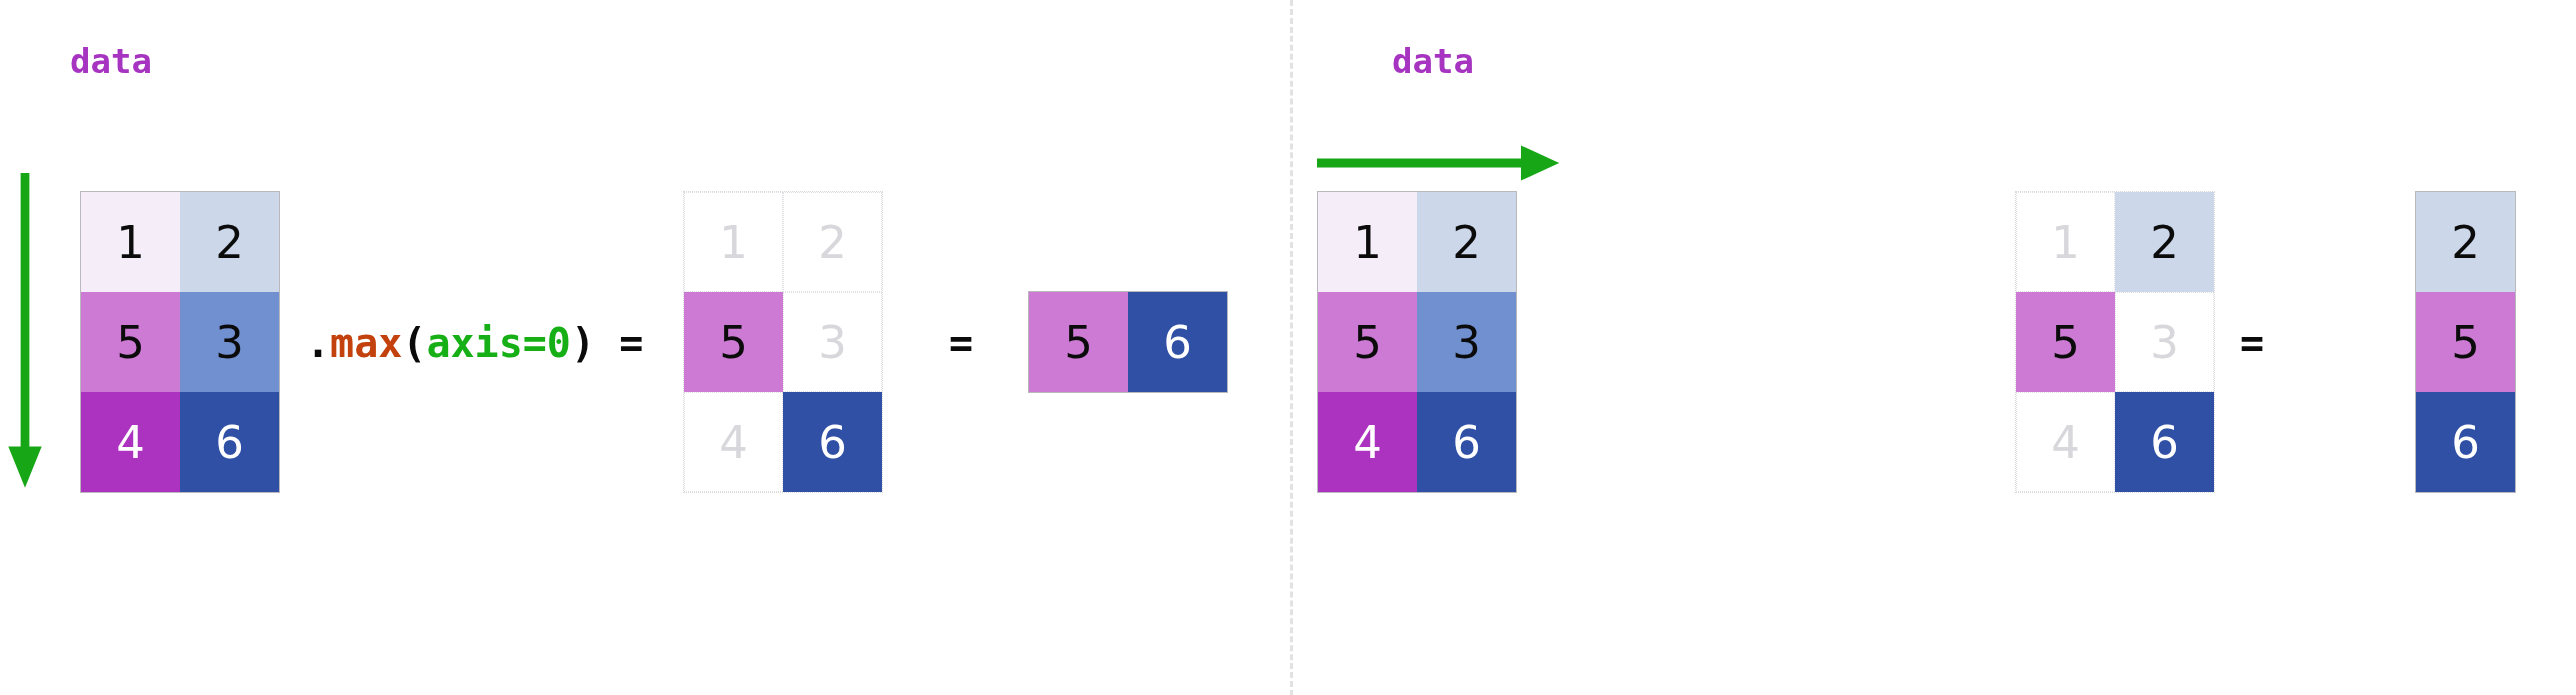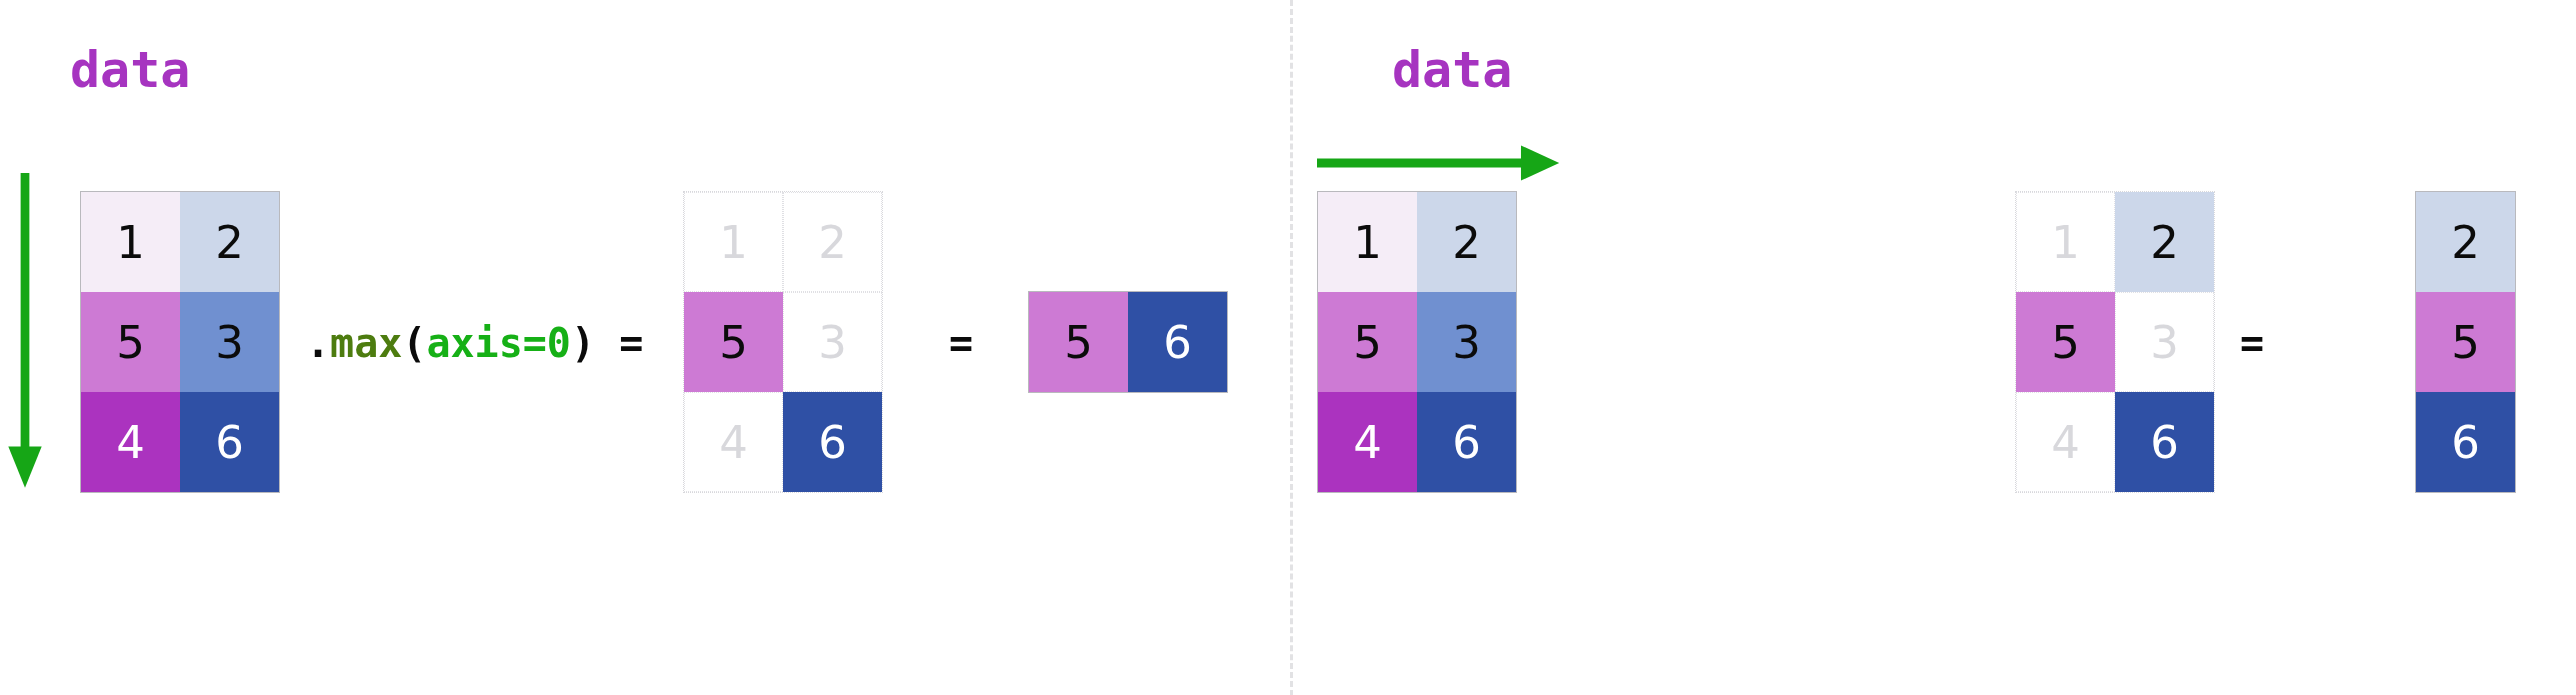--- a/index.html
+++ b/index.html
@@ -49,34 +49,34 @@
   
   .code{
     position:absolute;
     font-family:"DejaVu Sans Mono","Liberation Mono",monospace;
     font-size:40px;
     font-weight:bold;
     white-space:nowrap;
     color:#0b0b0b;
     letter-spacing:0px;
   }
-  .code .fn{color:#4d7c0f;}
+  .code .fn{color:#c2410c;}
   .code .kw{color:#16b016;text-align:right;}
 
   .eq{
     position:absolute;
     font-family:"DejaVu Sans Mono","Liberation Mono",monospace;
     font-size:40px;font-weight:bold;color:#0b0b0b;
   }
 
   
   .data-label{
     position:absolute;
     font-family:"DejaVu Sans Mono","Liberation Mono",monospace;
-    font-size:50px;font-weight:bold;
+    font-size:34px;font-weight:bold;
     color:#a634c0;
     white-space:nowrap;
   }
 
   
   .arrow-svg{position:absolute;overflow:visible;}
 </style>
 </head>
 <body>
 

